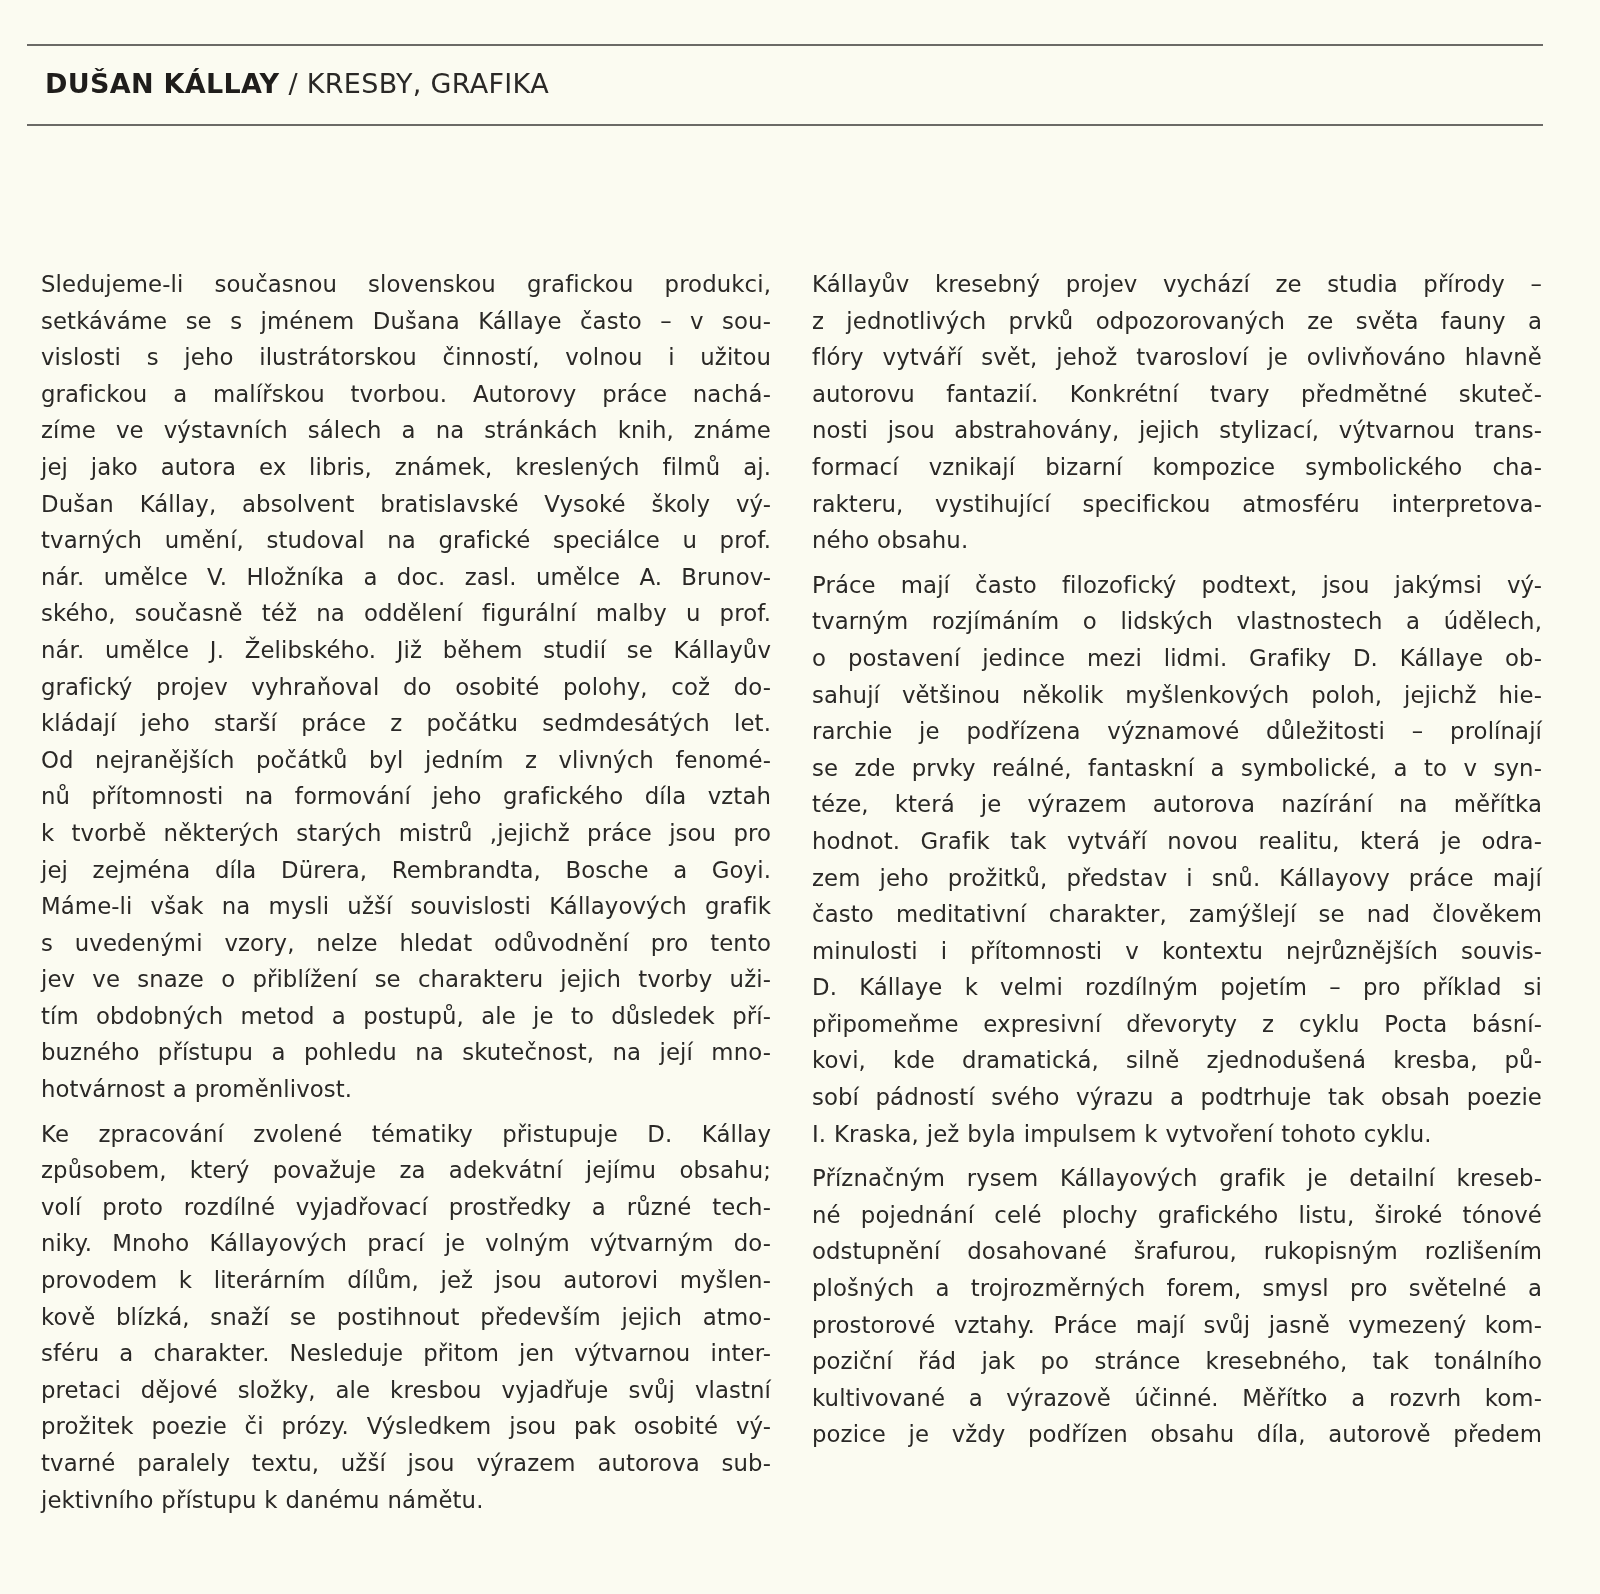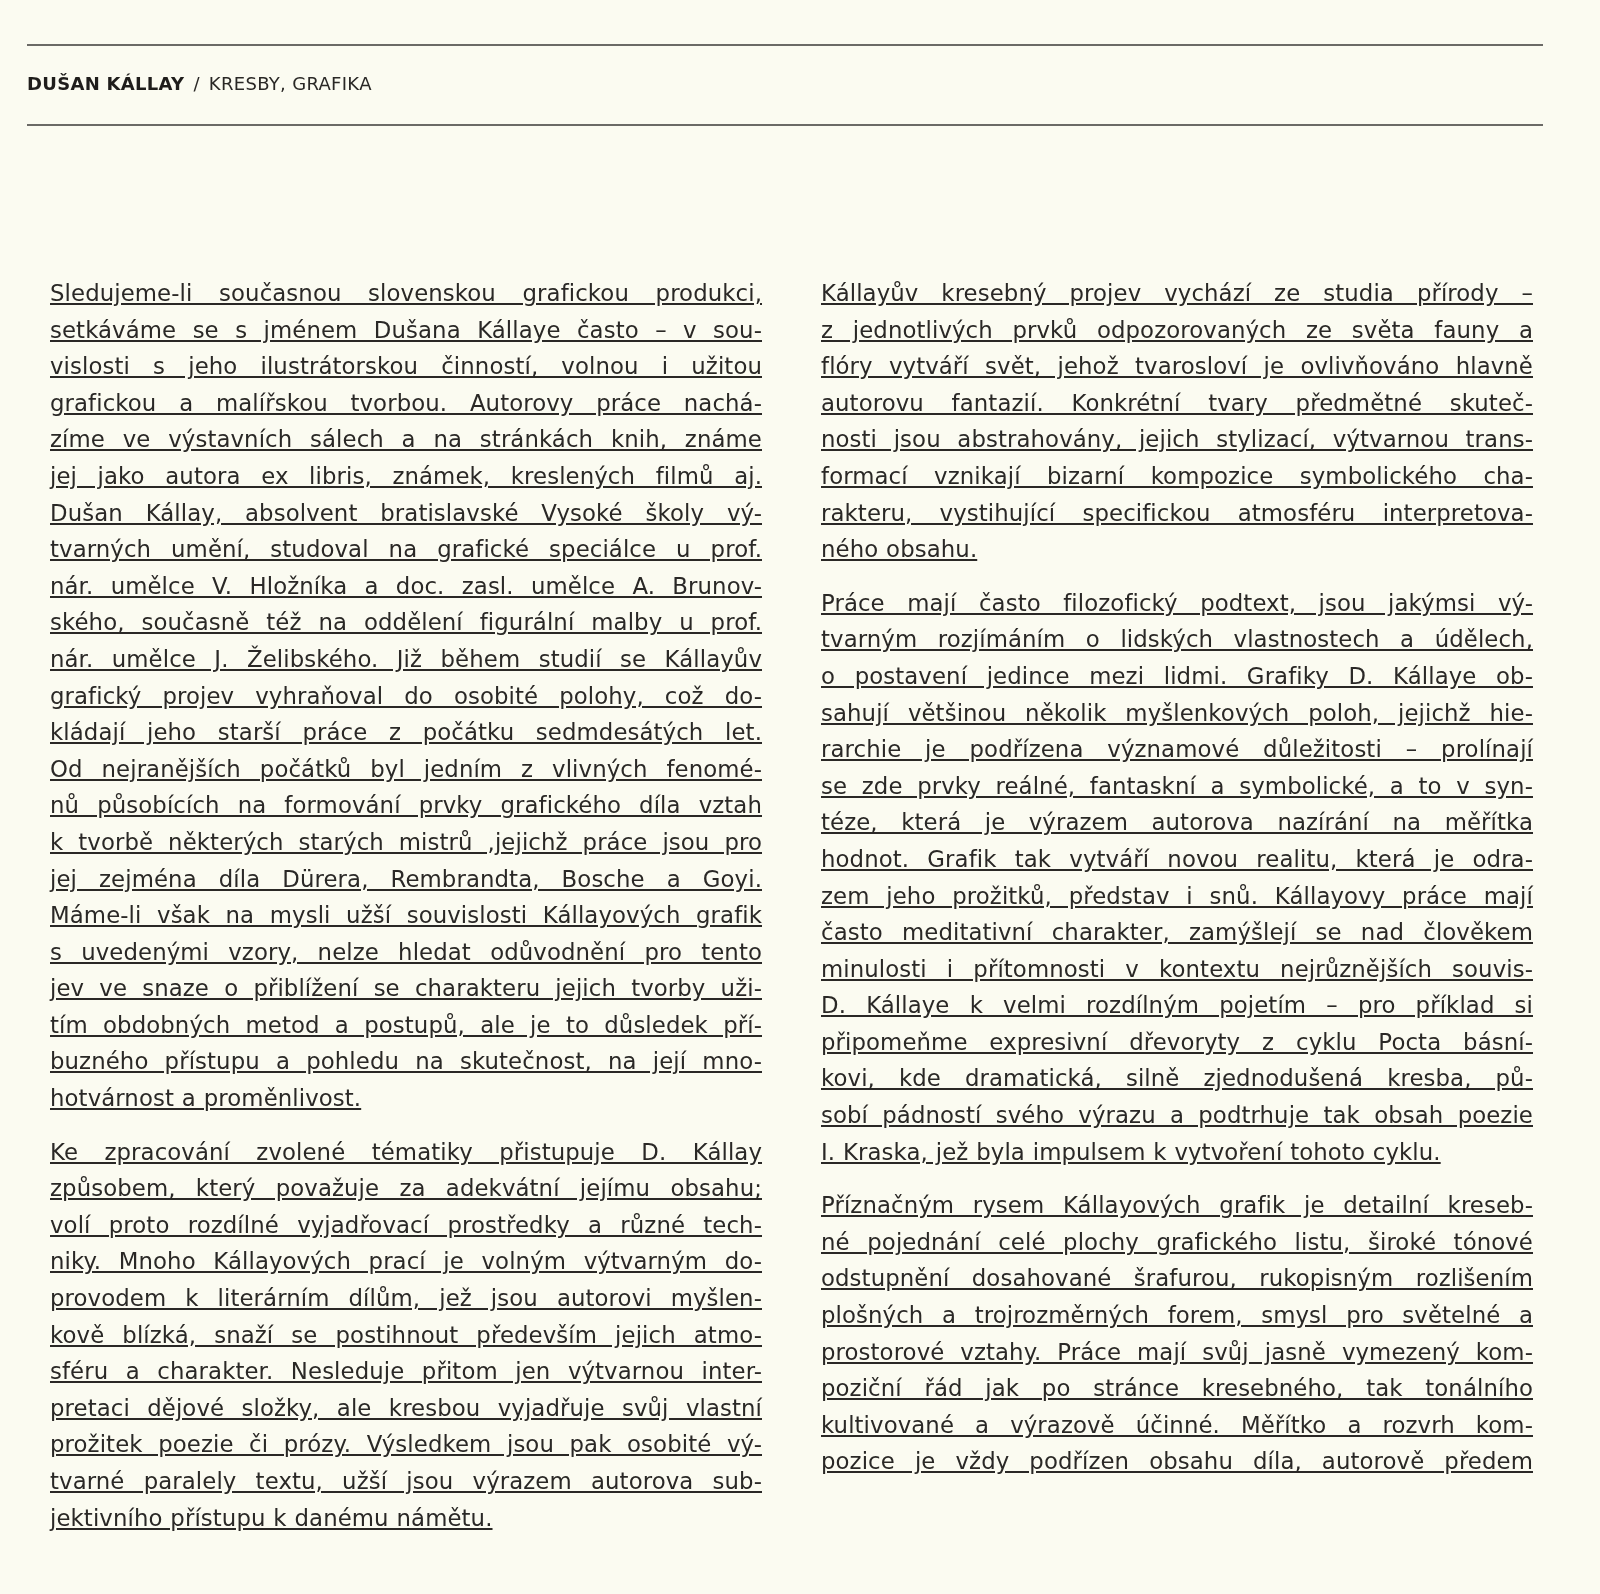--- a/index.html
+++ b/index.html
@@ -17,23 +17,23 @@
       position: absolute;
       left: 27px;
       width: 1516px;
       height: 2px;
       background: #6b6a66;
     }
     .rule.top { top: 44px; }
     .rule.bottom { top: 124px; }
     .header {
       position: absolute;
-      left: 27px;
+      left: 45px;
       top: 66px;
-      font-size: 18px;
+      font-size: 27px;
       letter-spacing: 0.3px;
       white-space: nowrap;
       line-height: 36px;
     }
     .header .author { font-weight: bold; color: #1f1d1b; }
     .header .sep { margin: 0 9px; color: #2a2826; }
     .header .subtitle { color: #2a2826; font-weight: normal; }
 
     .col {
       position: absolute;
@@ -41,21 +41,21 @@
       width: 746px;
       font-size: 22.8px;
       line-height: 36.6px;
       text-align: justify;
       letter-spacing: 0.1px;
       word-spacing: 0.5px;
       hyphens: manual;
     }
     .col.left { left: 33px; }
     .col.right { left: 804px; }
-    .col p { margin: 17px; text-decoration: underline; }
+    .col p { margin: 8px; }
     .line { display: block; text-align: justify; text-align-last: justify; white-space: nowrap; overflow: visible; }
     .line.last { text-align-last: left; }
   </style>
 </head>
 <body>
 
 <div class="page">
   <div class="rule top"></div>
 
   <div class="header">
@@ -73,21 +73,21 @@
         <span class="line">zíme ve výstavních sálech a na stránkách knih, známe</span>
         <span class="line">jej jako autora ex libris, známek, kreslených filmů aj.</span>
         <span class="line">Dušan Kállay, absolvent bratislavské Vysoké školy vý-</span>
         <span class="line">tvarných umění, studoval na grafické speciálce u prof.</span>
         <span class="line">nár. umělce V. Hložníka a doc. zasl. umělce A. Brunov-</span>
         <span class="line">ského, současně též na oddělení figurální malby u prof.</span>
         <span class="line">nár. umělce J. Želibského. Již během studií se Kállayův</span>
         <span class="line">grafický projev vyhraňoval do osobité polohy, což do-</span>
         <span class="line">kládají jeho starší práce z počátku sedmdesátých let.</span>
         <span class="line">Od nejranějších počátků byl jedním z vlivných fenomé-</span>
-        <span class="line">nů působících na formování prvky grafického díla vztah</span>
+        <span class="line">nů přítomnosti na formování jeho grafického díla vztah</span>
         <span class="line">k tvorbě některých starých mistrů ,jejichž práce jsou pro</span>
         <span class="line">jej zejména díla Dürera, Rembrandta, Bosche a Goyi.</span>
         <span class="line">Máme-li však na mysli užší souvislosti Kállayových grafik</span>
         <span class="line">s uvedenými vzory, nelze hledat odůvodnění pro tento</span>
         <span class="line">jev ve snaze o přiblížení se charakteru jejich tvorby uži-</span>
         <span class="line">tím obdobných metod a postupů, ale je to důsledek pří-</span>
         <span class="line">buzného přístupu a pohledu na skutečnost, na její mno-</span>
         <span class="line last">hotvárnost a proměnlivost.</span>
       </p>
       <p>

